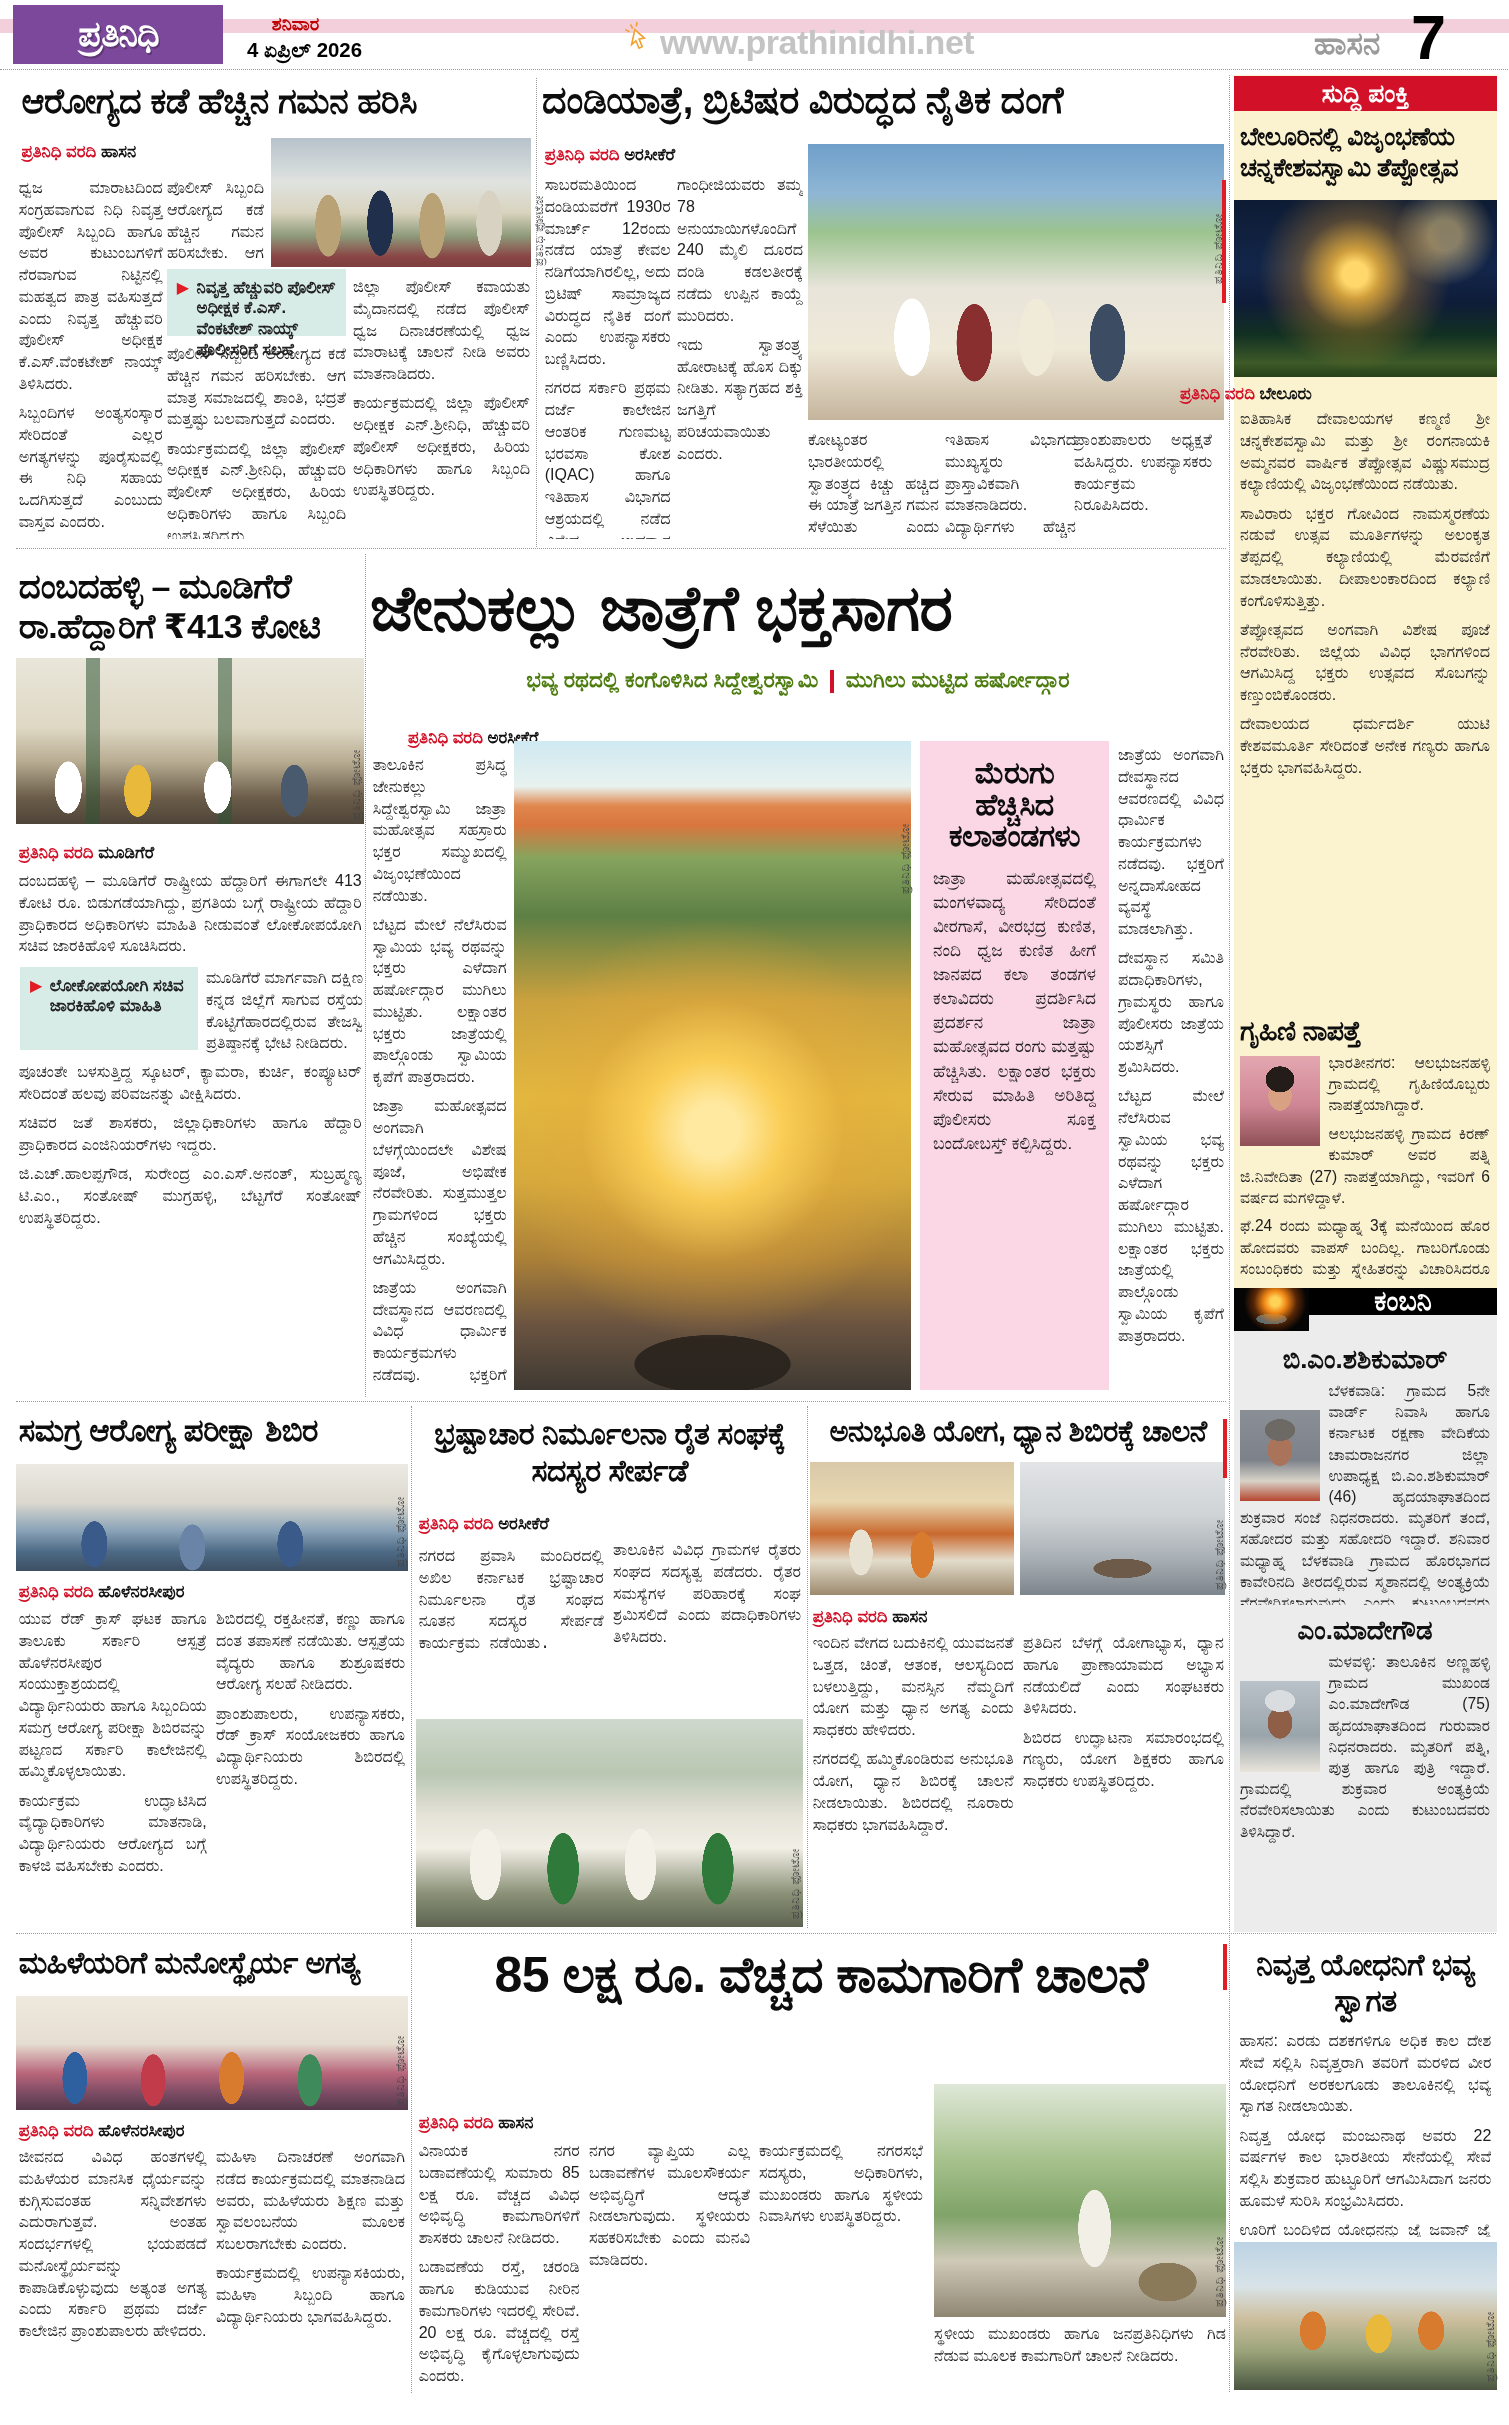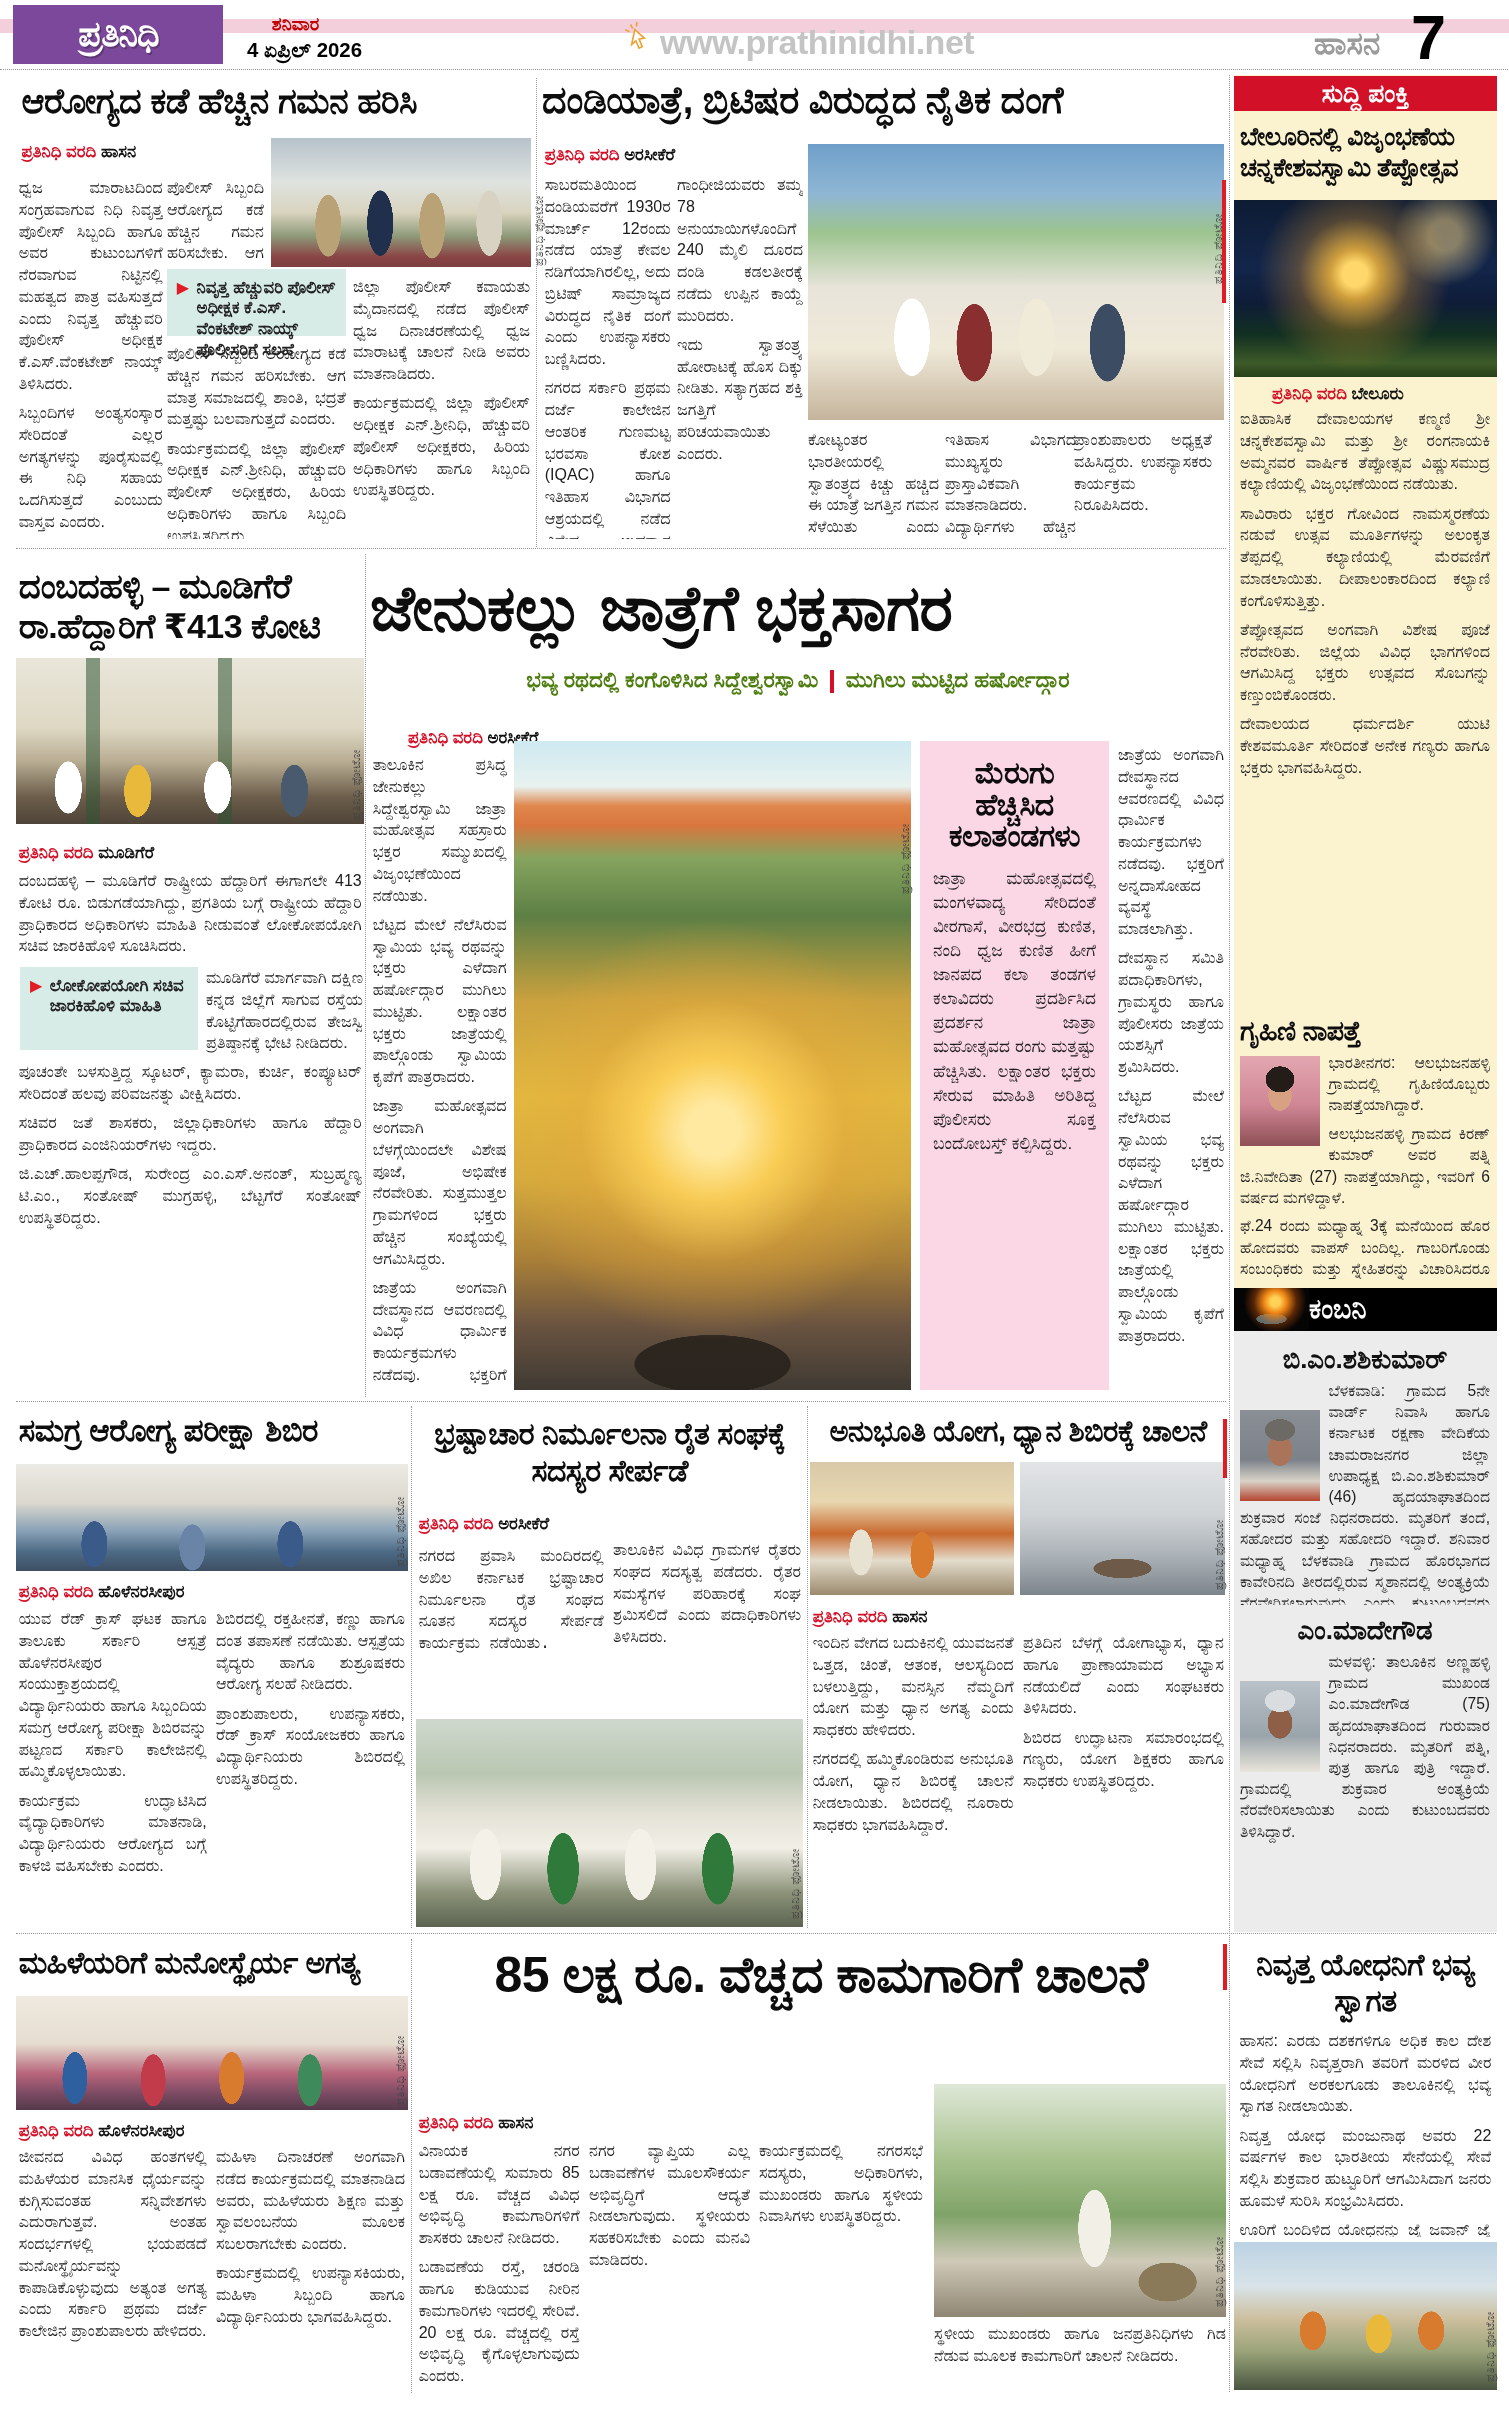--- a/index.html
+++ b/index.html
@@ -120,21 +120,21 @@
 
   <div class="abs" style="left:1234px;top:75px;width:263px;height:1213px;background:#fbf2d0;"></div>
   <div class="abs" style="left:1234px;top:76px;width:263px;height:35px;background:#d21027;display:flex;align-items:center;justify-content:center;">
     <span style="color:#fff;font-weight:bold;font-size:25px;">ಸುದ್ದಿ ಪಂಕ್ತಿ</span>
   </div>
   <div class="abs hl" style="left:1240px;top:121px;width:251px;font-size:25px;line-height:1.25;">ಬೇಲೂರಿನಲ್ಲಿ ವಿಜೃಂಭಣೆಯ ಚನ್ನಕೇಶವಸ್ವಾಮಿ ತೆಪ್ಪೋತ್ಸವ</div>
   <div class="abs photo" style="left:1234px;top:200px;width:263px;height:177px;background:
     radial-gradient(circle at 46% 42%, #ffd76a 0 7%, rgba(255,190,60,.8) 14%, rgba(255,170,40,.28) 32%, transparent 55%),
     radial-gradient(circle at 80% 20%, rgba(255,220,140,.5) 0 6%, transparent 20%),
     linear-gradient(180deg,#0d1b33 0%,#13264a 38%,#0e1c38 58%,#123022 76%,#3d5a28 92%,#274019 100%);"></div>
-  <div class="abs byline" style="left:1272px;top:384px;">
+  <div class="abs byline" style="left:1180px;top:384px;">
     <span class="rep">ಪ್ರತಿನಿಧಿ ವರದಿ</span>
     <span> </span>
     <span class="loc">ಬೇಲೂರು</span>
   </div>
   <div class="abs bt tcol" style="left:1240px;top:408px;width:250px;height:603px;font-size:15.6px;">
     <p class="bt">ಐತಿಹಾಸಿಕ ದೇವಾಲಯಗಳ ಕಣ್ಮಣಿ ಶ್ರೀ ಚನ್ನಕೇಶವಸ್ವಾಮಿ ಮತ್ತು ಶ್ರೀ ರಂಗನಾಯಕಿ ಅಮ್ಮನವರ ವಾರ್ಷಿಕ ತೆಪ್ಪೋತ್ಸವ ವಿಷ್ಣುಸಮುದ್ರ ಕಲ್ಯಾಣಿಯಲ್ಲಿ ವಿಜೃಂಭಣೆಯಿಂದ ನಡೆಯಿತು.</p>
     <p class="bt">ಸಾವಿರಾರು ಭಕ್ತರ ಗೋವಿಂದ ನಾಮಸ್ಮರಣೆಯ ನಡುವೆ ಉತ್ಸವ ಮೂರ್ತಿಗಳನ್ನು ಅಲಂಕೃತ ತೆಪ್ಪದಲ್ಲಿ ಕಲ್ಯಾಣಿಯಲ್ಲಿ ಮೆರವಣಿಗೆ ಮಾಡಲಾಯಿತು. ದೀಪಾಲಂಕಾರದಿಂದ ಕಲ್ಯಾಣಿ ಕಂಗೊಳಿಸುತ್ತಿತ್ತು.</p>
     <p class="bt">ತೆಪ್ಪೋತ್ಸವದ ಅಂಗವಾಗಿ ವಿಶೇಷ ಪೂಜೆ ನೆರವೇರಿತು. ಜಿಲ್ಲೆಯ ವಿವಿಧ ಭಾಗಗಳಿಂದ ಆಗಮಿಸಿದ್ದ ಭಕ್ತರು ಉತ್ಸವದ ಸೊಬಗನ್ನು ಕಣ್ತುಂಬಿಕೊಂಡರು.</p>
     <p class="bt">ದೇವಾಲಯದ ಧರ್ಮದರ್ಶಿ ಯುಟಿ ಕೇಶವಮೂರ್ತಿ ಸೇರಿದಂತೆ ಅನೇಕ ಗಣ್ಯರು ಹಾಗೂ ಭಕ್ತರು ಭಾಗವಹಿಸಿದ್ದರು.</p>
   </div>
@@ -147,21 +147,21 @@
     <p class="bt" style="font-size:15.6px;">ಭಾರತೀನಗರ: ಆಲಭುಜನಹಳ್ಳಿ ಗ್ರಾಮದಲ್ಲಿ ಗೃಹಿಣಿಯೊಬ್ಬರು ನಾಪತ್ತೆಯಾಗಿದ್ದಾರೆ.</p>
     <p class="bt" style="font-size:15.6px;">ಆಲಭುಜನಹಳ್ಳಿ ಗ್ರಾಮದ ಕಿರಣ್ ಕುಮಾರ್ ಅವರ ಪತ್ನಿ ಜಿ.ನಿವೇದಿತಾ (27) ನಾಪತ್ತೆಯಾಗಿದ್ದು, ಇವರಿಗೆ 6 ವರ್ಷದ ಮಗಳಿದ್ದಾಳೆ.</p>
     <p class="bt" style="font-size:15.6px;">ಫೆ.24 ರಂದು ಮಧ್ಯಾಹ್ನ 3ಕ್ಕೆ ಮನೆಯಿಂದ ಹೊರ ಹೋದವರು ವಾಪಸ್ ಬಂದಿಲ್ಲ. ಗಾಬರಿಗೊಂಡು ಸಂಬಂಧಿಕರು ಮತ್ತು ಸ್ನೇಹಿತರನ್ನು ವಿಚಾರಿಸಿದರೂ ಈಕೆ ಸುಳಿವು ಸಿಕ್ಕಿಲ್ಲ ಎಂದು ಪತಿ ಕಿರಣ್ ಕುಮಾರ್ ದೂರಿನಲ್ಲಿ ತಿಳಿಸಿದ್ದಾರೆ. ಕೆ.ಎಂ.ದೊಡ್ಡಿ ಪೊಲೀಸ್ ಠಾಣೆಯಲ್ಲಿ ಪ್ರಕರಣ ದಾಖಲಾಗಿದೆ.</p>
   </div>
 
   <div class="abs" style="left:1234px;top:1288px;width:263px;height:644px;background:#ececec;"></div>
   <div class="abs photo" style="left:1234px;top:1288px;width:75px;height:43px;background:
     radial-gradient(circle at 55% 32%, #ffd257 0 9%, #f08616 22%, rgba(240,100,10,.35) 42%, transparent 62%),
     radial-gradient(ellipse 25px 8.6px at 50% 72%, #2e6f8e 0 60%, transparent 61%),
     #050505;"></div>
-  <div class="abs" style="left:1309px;top:1288px;width:188px;height:43px;background:#000;display:flex;align-items:center;justify-content:flex-start;">
+  <div class="abs" style="left:1309px;top:1288px;width:188px;height:27px;background:#000;display:flex;align-items:center;justify-content:center;">
     <span style="color:#fff;font-weight:bold;font-size:27px;">ಕಂಬನಿ</span>
   </div>
   <div class="abs obit-name" style="left:1240px;top:1344px;width:250px;">ಬಿ.ಎಂ.ಶಶಿಕುಮಾರ್</div>
   <div class="abs tcol" style="left:1240px;top:1380px;width:250px;height:225px;">
     <div class="photo" style="float:left;width:80px;height:91px;margin:30px 8.6px 3.2px 0;background:
       radial-gradient(ellipse 25px 18px at 50% 22%, #6d6a66 0 60%, transparent 61%),
       radial-gradient(ellipse 20.4px 26px at 50% 44%, #a9745a 0 60%, transparent 61%),
       linear-gradient(180deg,#8a8f96 0%,#7d828a 55%,#d8d3c8 78%,#b5452f 100%);"></div>
     <p class="bt" style="font-size:15.6px;">ಬೆಳಕವಾಡಿ: ಗ್ರಾಮದ 5ನೇ ವಾರ್ಡ್ ನಿವಾಸಿ ಹಾಗೂ ಕರ್ನಾಟಕ ರಕ್ಷಣಾ ವೇದಿಕೆಯ ಚಾಮರಾಜನಗರ ಜಿಲ್ಲಾ ಉಪಾಧ್ಯಕ್ಷ ಬಿ.ಎಂ.ಶಶಿಕುಮಾರ್ (46) ಹೃದಯಾಘಾತದಿಂದ ಶುಕ್ರವಾರ ಸಂಜೆ ನಿಧನರಾದರು. ಮೃತರಿಗೆ ತಂದೆ, ಸಹೋದರ ಮತ್ತು ಸಹೋದರಿ ಇದ್ದಾರೆ. ಶನಿವಾರ ಮಧ್ಯಾಹ್ನ ಬೆಳಕವಾಡಿ ಗ್ರಾಮದ ಹೊರಭಾಗದ ಕಾವೇರಿನದಿ ತೀರದಲ್ಲಿರುವ ಸ್ಮಶಾನದಲ್ಲಿ ಅಂತ್ಯಕ್ರಿಯೆ ನೆರವೇರಿಸಲಾಗುವುದು ಎಂದು ಕುಟುಂಬದವರು ತಿಳಿಸಿದ್ದಾರೆ.</p>
   </div>

